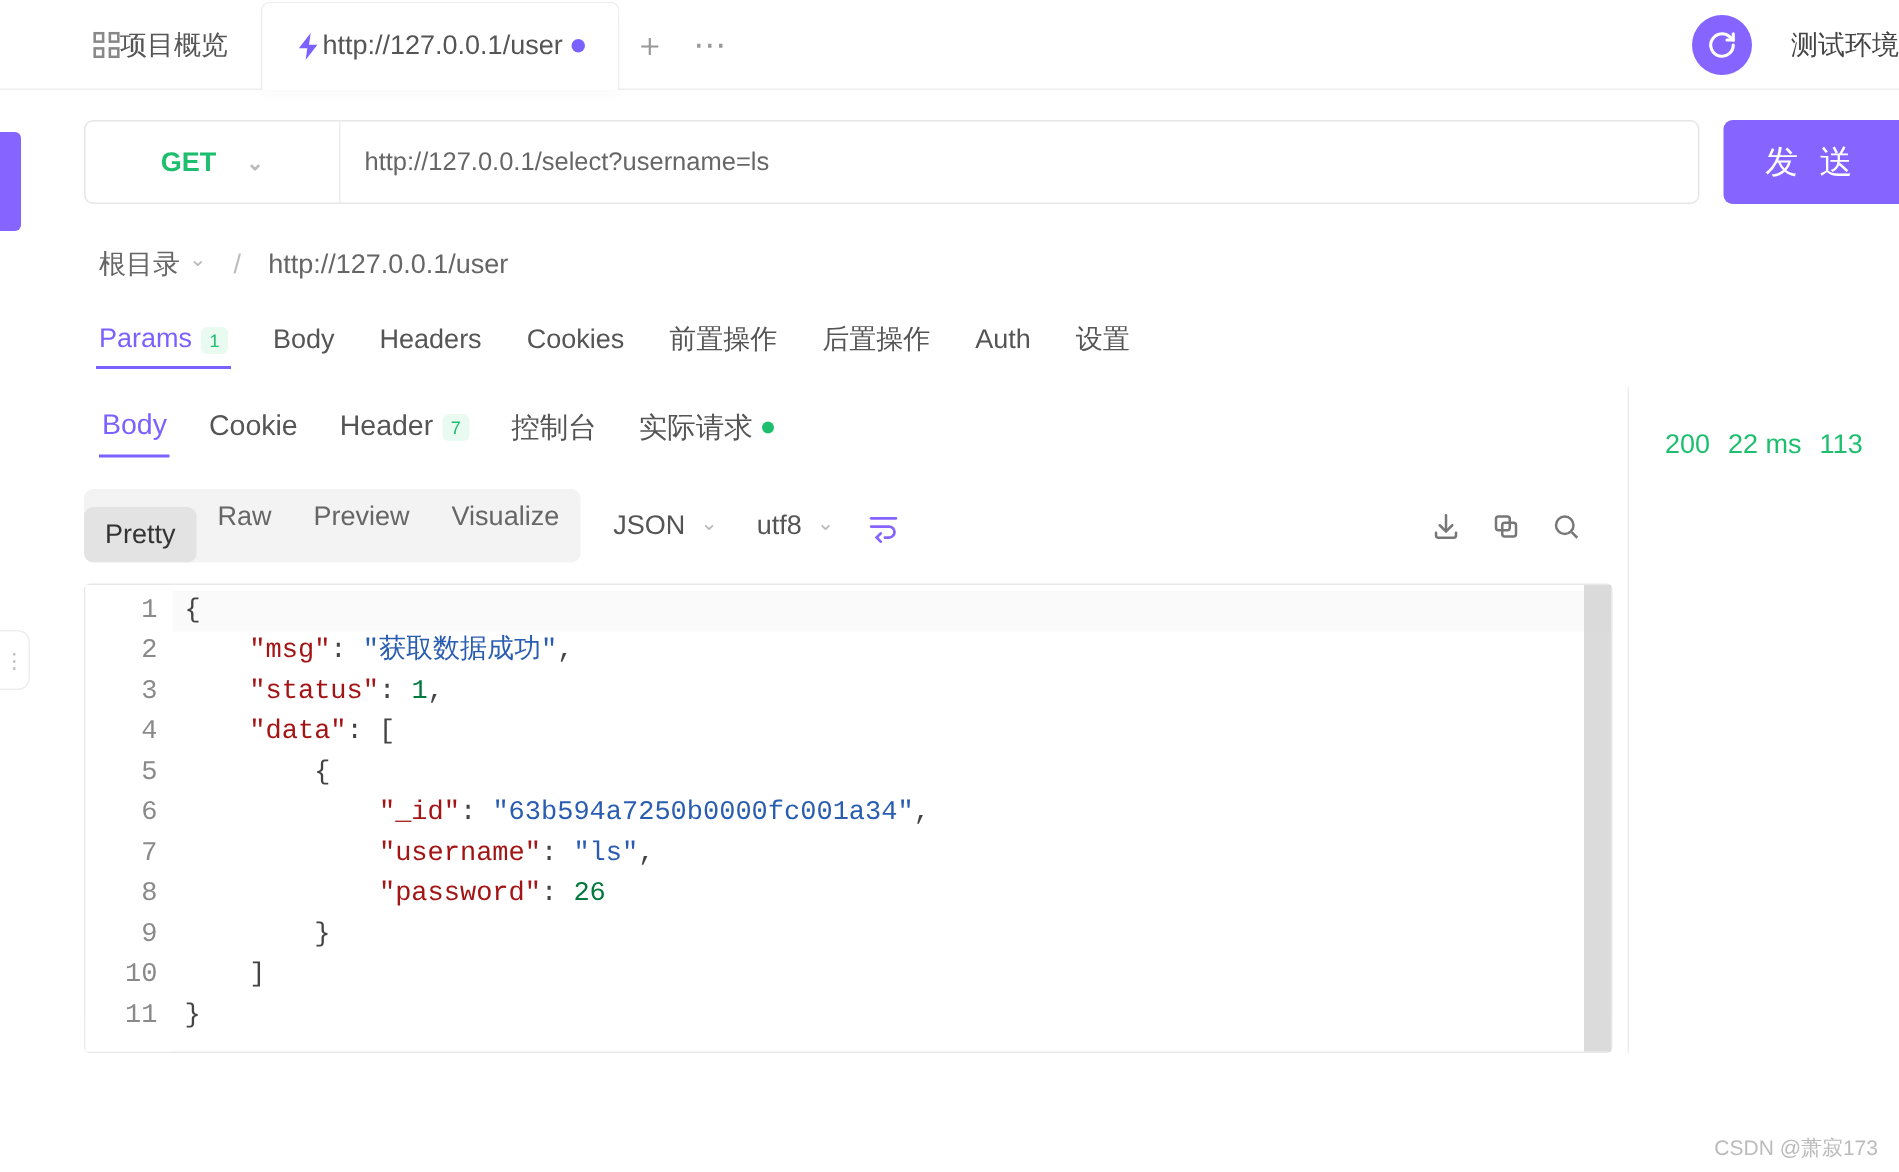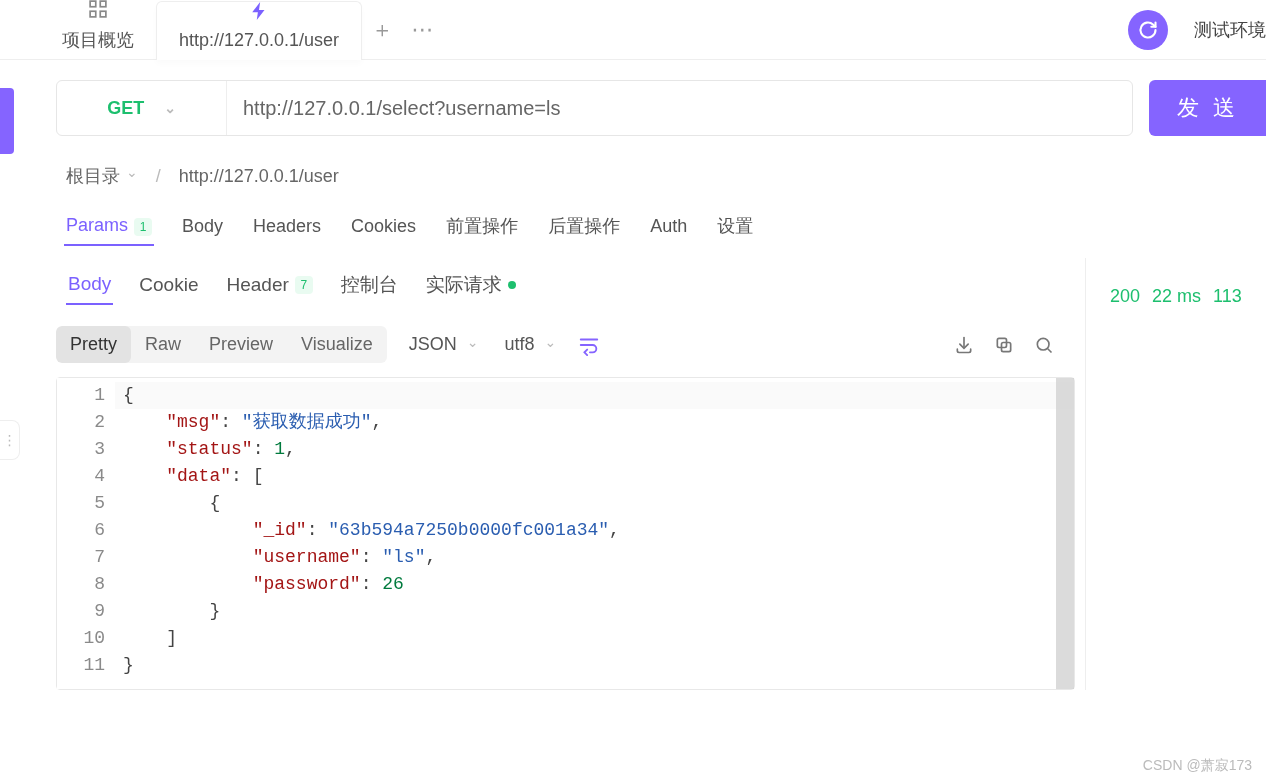--- a/index.html
+++ b/index.html
@@ -20,26 +20,24 @@
     align-items: center;
     height: 60px;
     border-bottom: 1px solid #eee;
     padding-left: 40px;
     font-size: 18px;
     color: #555;
   }
   .tab {
     display: flex;
     align-items: center;
-    gap: 10px;
     padding: 0 22px;
     height: 100%;
     cursor: pointer;
     position: relative;
-    flex-direction: column;
   }
   .tab.active {
     background: #fff;
     border: 1px solid #eee;
     border-bottom: none;
     border-radius: 6px 6px 0 0;
     box-shadow: 0 -1px 0 #fff, 0 4px 6px rgba(0,0,0,0.02);
     margin-bottom: -1px;
   }
   .tab .dot {
@@ -144,21 +142,21 @@
     font-size: 18px;
     border-right: 1px solid #eee;
     cursor: pointer;
     padding: 0 16px;
   }
   .chev-down { color: #bbb; font-size: 14px; }
   .url-input {
     flex: 1;
     border: none;
     outline: none;
-    font-size: 20px;
+    font-size: 17px;
     color: #666;
     padding: 0 16px;
     background: transparent;
   }
   .send-btn {
     background: #8564ff;
     color: #fff;
     font-size: 22px;
     display: flex;
     align-items: center;
@@ -239,21 +237,21 @@
     display: flex;
     align-items: center;
     gap: 18px;
     margin-top: 20px;
     font-size: 18px;
     color: #666;
     padding-right: 30px;
   }
   .viewmode { display: flex; background: #f3f3f3; border-radius: 6px; overflow: hidden; }
   .viewmode span { padding: 8px 14px; cursor: pointer; color: #666; }
-  .viewmode span.active { background: #e3e3e3; color: #333; border-radius: 6px; }
+  .viewmode span.active { background: #e3e3e3; color: #333; border-radius: 6px; margin-top: 12px; }
   .resp-select { display: inline-flex; align-items: flex-start; gap: 10px; cursor: pointer; color: #555; padding: 0 4px; }
   .resp-toolbar .spacer { flex: 1; }
   .ticon { width: 22px; height: 22px; color: #777; cursor: pointer; display: inline-flex; align-items: center; justify-content: center; }
   .wrap-btn { color: #8564ff; }
   
   .code-wrap {
     border: 1px solid #e8e8e8;
     border-radius: 4px;
     margin: 14px 10px 0 0;
     display: flex;

